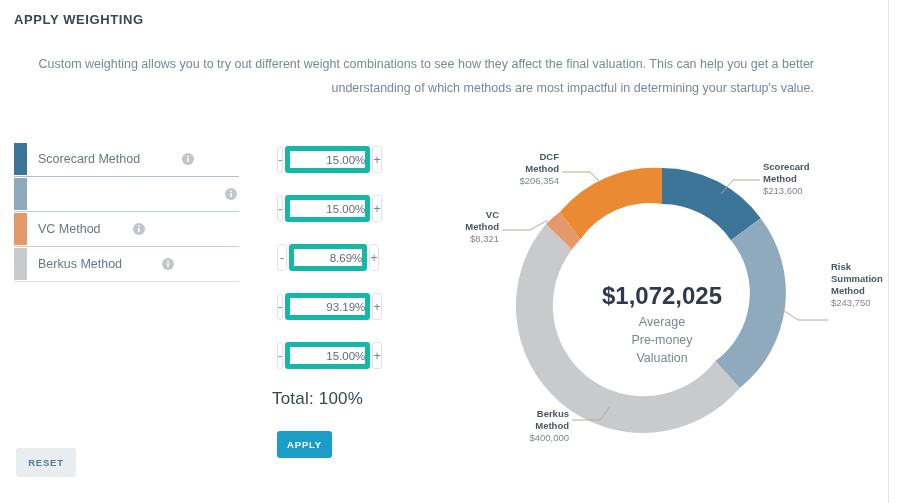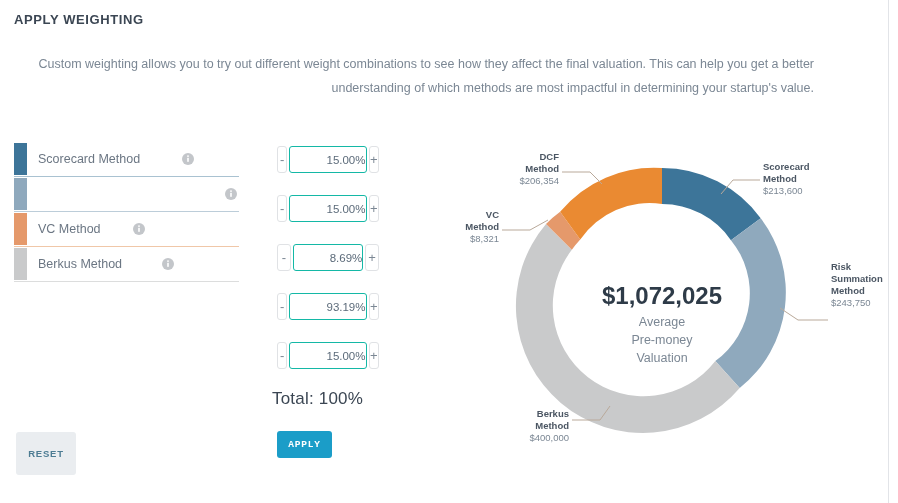--- a/index.html
+++ b/index.html
@@ -113,21 +113,21 @@
     display: flex;
     align-items: center;
     justify-content: center;
     font-size: 13px;
     color: #7b8794;
     box-sizing: border-box;
     line-height: 1;
   }
   .stp-val {
     flex: 1;
-    border: 1px solid #14b8a6;
+    border: 5px solid #14b8a6;
     border-radius: 3px;
     margin: 0 2px;
     display: flex;
     align-items: center;
     justify-content: center;
     font-size: 11.5px;
     color: #5c6b7a;
     background: #ffffff;
     box-sizing: border-box;
     padding-left: 36px;
@@ -139,23 +139,23 @@
     left: 272px;
     top: 389px;
     font-size: 17px;
     font-weight: normal;
     color: #3b4653;
     letter-spacing: 0.2px;
   }
   .reset-btn {
     position: absolute;
     left: 16px;
-    top: 432px;
+    top: 448px;
     width: 60px;
-    height: 43px;
+    height: 29px;
     background: #eaedf0;
     border: none;
     border-radius: 3px;
     color: #4d7c93;
     font-size: 9.5px;
     font-weight: bold;
     letter-spacing: 0.8px;
     font-family: "Liberation Sans", sans-serif;
     cursor: pointer;
     padding: 0;
@@ -166,21 +166,21 @@
     top: 431px;
     width: 55px;
     height: 27px;
     background: #1b9dc8;
     border: none;
     border-radius: 3px;
     color: #ffffff;
     font-size: 9.5px;
     font-weight: bold;
     letter-spacing: 0.8px;
-    font-family: Liberation Mono, monospace;
+    font-family: Liberation Sans, sans-serif;
     cursor: pointer;
     padding: 0;
   }
 
   
   .chart-area {
     position: absolute;
     left: 450px;
     top: 128px;
     width: 448px;

